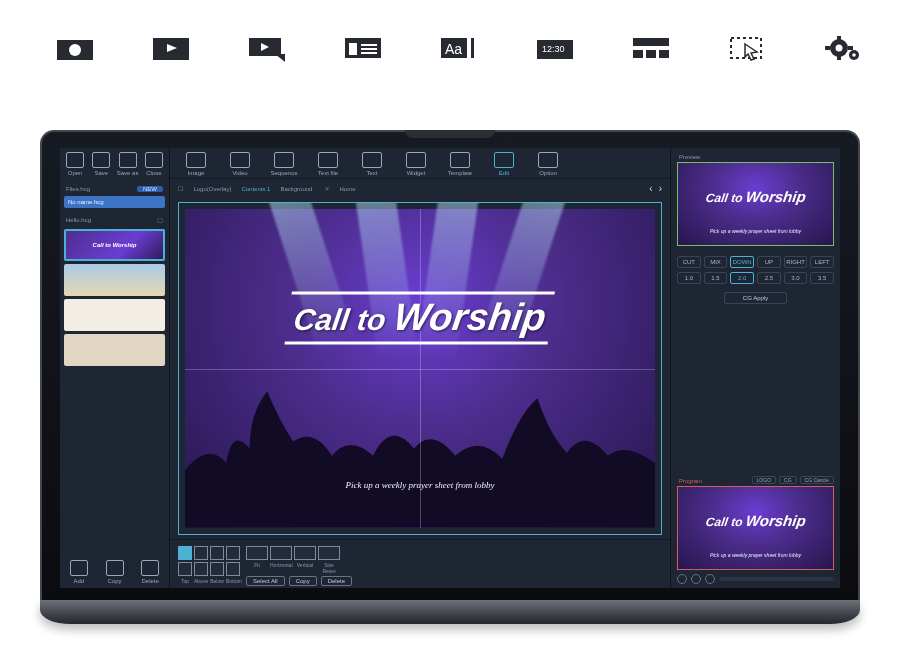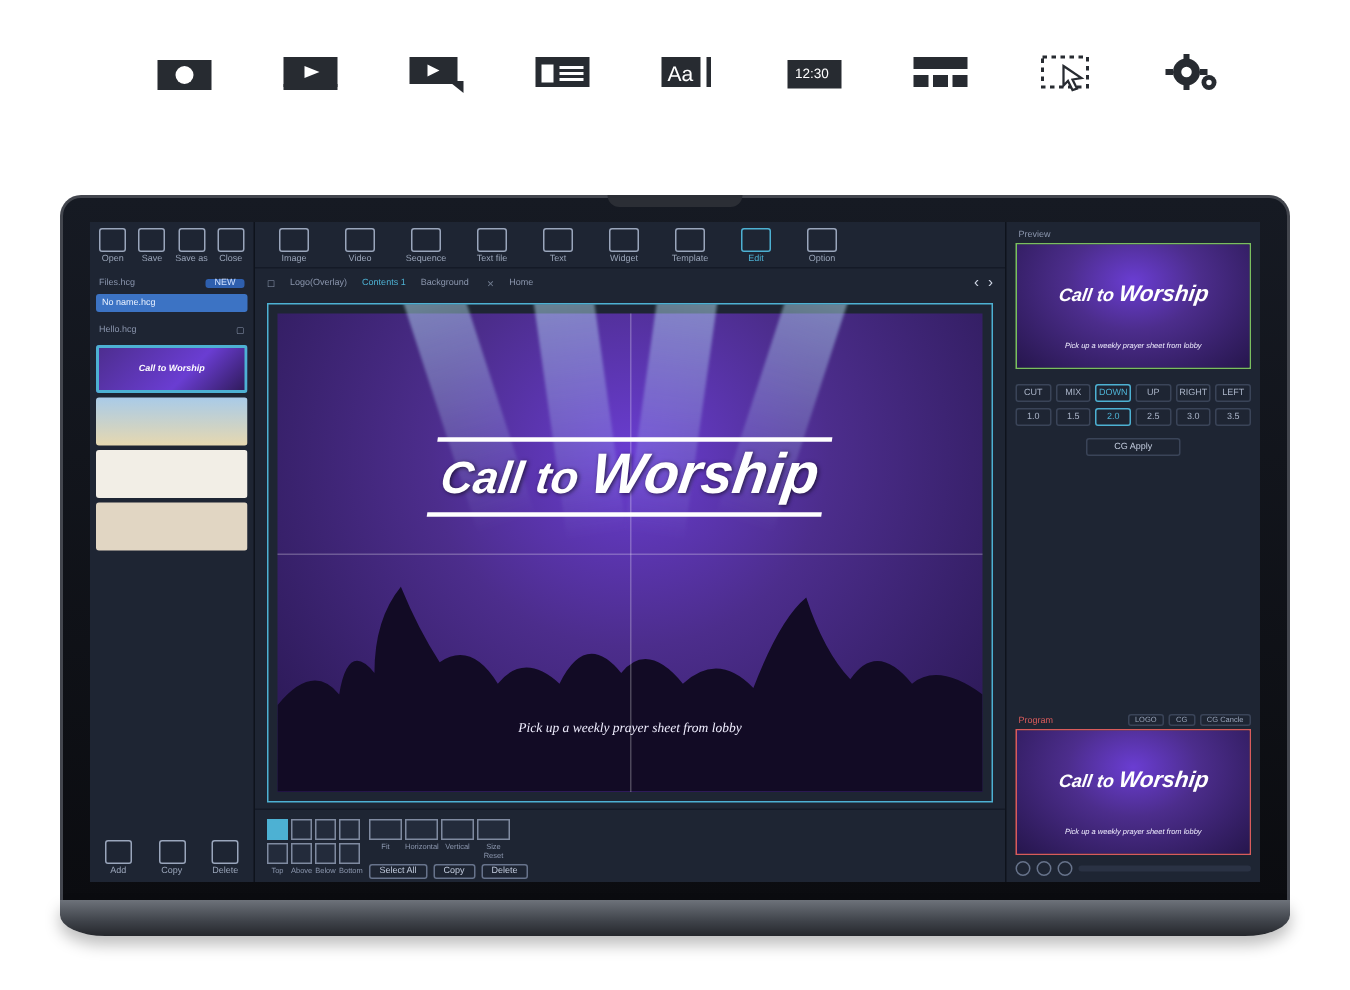--- a/index.html
+++ b/index.html
@@ -1,19 +1,19 @@
 <!DOCTYPE html>
 <html><head>
 <meta charset="utf-8">
 <style>
   * { box-sizing: border-box; margin: 0; padding: 0; }
   body { width: 900px; height: 660px; background: #fff; font-family: Arial, Helvetica, sans-serif; overflow: hidden; }
 
   
-  .top-strip { display: flex; justify-content: center; gap: 44px; padding: 34px 0 50px 17px; text-align: right; }
+  .top-strip { display: flex; justify-content: center; gap: 56px; padding: 34px 0 50px 17px; text-align: right; }
   .top-strip .tic { width: 40px; height: 28px; display:flex; align-items:center; justify-content:center; }
   .top-strip svg { width: 40px; height: 28px; }
 
   
   .laptop-wrap { position:absolute; left:50%; transform:translateX(-50%); top:130px; width:820px; }
   .bezel { background:linear-gradient(#161a23,#0b0c10); border:2px solid #43464e; border-bottom:none; border-radius:14px 14px 0 0; padding:16px 18px 12px 18px; }
   .screen { width:100%; height:440px; background:#1e2533; position:relative; overflow:hidden; }
   .base   { height:24px; background:linear-gradient(#6d727a,#3e4249 60%,#25272c); border-radius:0 0 30px 30px/0 0 14px 14px; box-shadow:0 6px 10px rgba(0,0,0,.25); }
   .notch  { position:absolute; left:50%; transform:translateX(-50%); top:0; width:90px; height:8px; background:#2b2e35; border-radius:0 0 8px 8px; }
 

